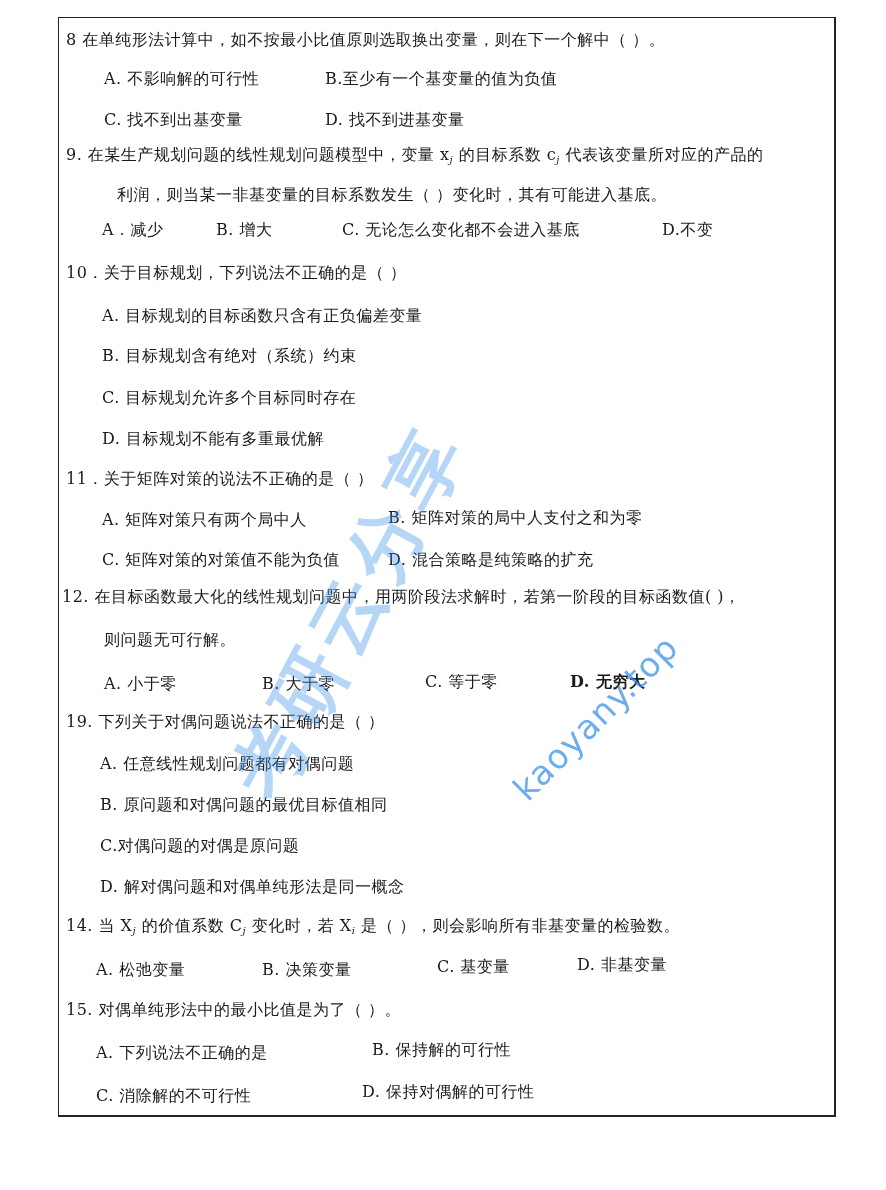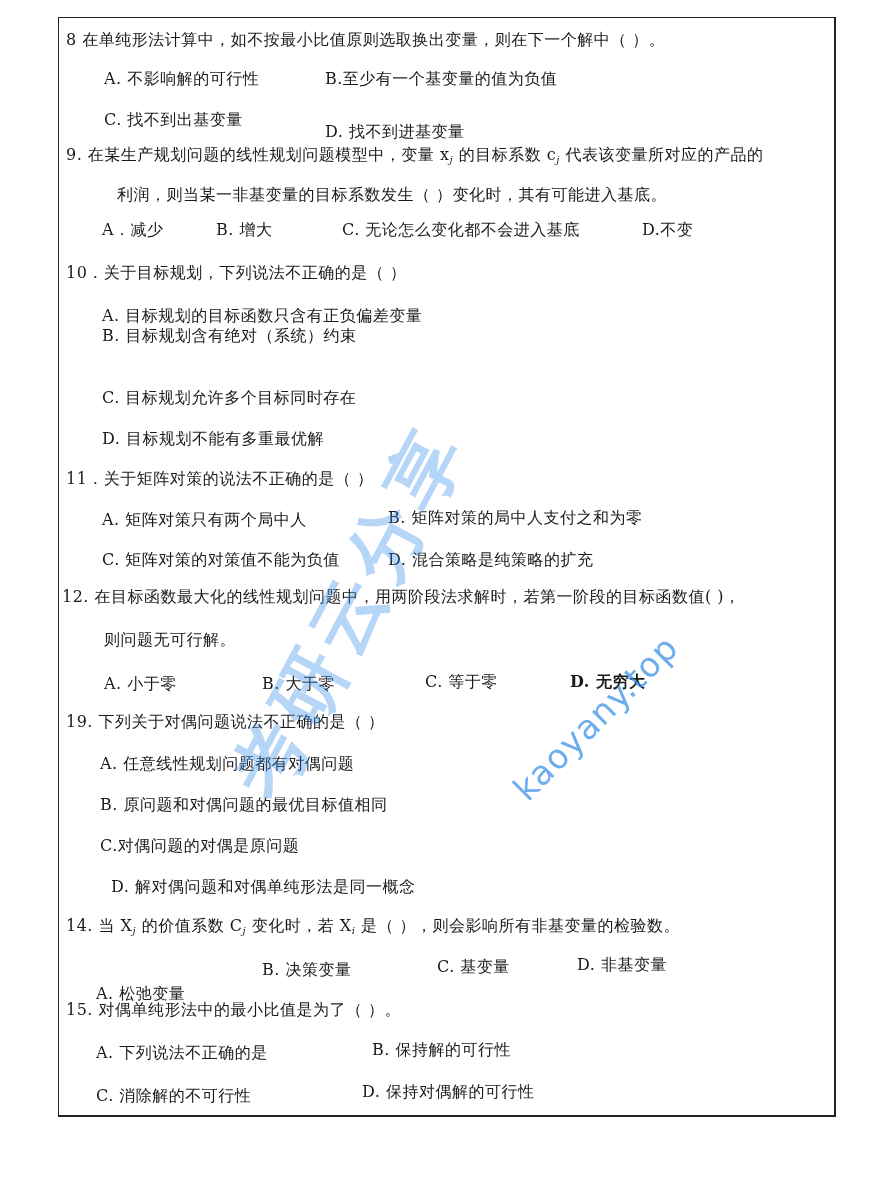--- a/index.html
+++ b/index.html
@@ -17,36 +17,36 @@
 </head>
 <body>
 
 <div class="frame"></div>
 
 <div>
   <div class="line" style="left:66px;top:30px;">8  在单纯形法计算中，如不按最小比值原则选取换出变量，则在下一个解中（      ）。</div>
   <div class="opt" style="left:104px;top:69px;">A. 不影响解的可行性</div>
   <div class="opt" style="left:325px;top:69px;">B.至少有一个基变量的值为负值</div>
   <div class="opt" style="left:104px;top:110px;">C. 找不到出基变量</div>
-  <div class="opt" style="left:325px;top:110px;margin-top:12px;">D. 找不到进基变量</div>
+  <div class="opt" style="left:325px;top:110px;">D. 找不到进基变量</div>
 </div>
 
 <div>
   <div class="line" style="left:66px;top:145px;"><span>9. 在某生产规划问题的线性规划问题模型中，变量 x</span><sub>j</sub><span> 的目标系数 c</span><sub>j</sub><span> 代表该变量所对应的产品的</span></div>
   <div class="line" style="left:104px;top:185px;margin-left:13px;">利润，则当某一非基变量的目标系数发生（      ）变化时，其有可能进入基底。</div>
   <div class="opt" style="left:102px;top:220px;">A．减少</div>
   <div class="opt" style="left:216px;top:220px;">B. 增大</div>
   <div class="opt" style="left:342px;top:220px;">C. 无论怎么变化都不会进入基底</div>
-  <div class="opt" style="left:642px;top:220px;">D.不变</div>
+  <div class="opt" style="left:662px;top:220px;">D.不变</div>
 </div>
 
 <div>
   <div class="line" style="left:66px;top:263px;">10．关于目标规划，下列说法不正确的是（      ）</div>
   <div class="opt" style="left:102px;top:306px;">A. 目标规划的目标函数只含有正负偏差变量</div>
-  <div class="opt" style="left:102px;top:326px;">B. 目标规划含有绝对（系统）约束</div>
+  <div class="opt" style="left:102px;top:346px;">B. 目标规划含有绝对（系统）约束</div>
   <div class="opt" style="left:102px;top:388px;">C. 目标规划允许多个目标同时存在</div>
   <div class="opt" style="left:102px;top:429px;">D. 目标规划不能有多重最优解</div>
 </div>
 
 <div>
   <div class="line" style="left:66px;top:469px;">11．关于矩阵对策的说法不正确的是（      ）</div>
   <div class="opt" style="left:102px;top:510px;">A. 矩阵对策只有两个局中人</div>
   <div class="opt" style="left:388px;top:508px;">B. 矩阵对策的局中人支付之和为零</div>
   <div class="opt" style="left:102px;top:550px;">C. 矩阵对策的对策值不能为负值</div>
   <div class="opt" style="left:388px;top:550px;">D. 混合策略是纯策略的扩充</div>
@@ -59,26 +59,26 @@
   <div class="opt" style="left:262px;top:674px;">B. 大于零</div>
   <div class="opt" style="left:425px;top:672px;">C. 等于零</div>
   <div class="opt" style="left:570px;top:672px;font-weight:bold;">D. 无穷大</div>
 </div>
 
 <div>
   <div class="line" style="left:66px;top:712px;">19. 下列关于对偶问题说法不正确的是（      ）</div>
   <div class="opt" style="left:100px;top:754px;">A. 任意线性规划问题都有对偶问题</div>
   <div class="opt" style="left:100px;top:795px;">B. 原问题和对偶问题的最优目标值相同</div>
   <div class="opt" style="left:100px;top:836px;">C.对偶问题的对偶是原问题</div>
-  <div class="opt" style="left:100px;top:877px;margin-left:11px;">D. 解对偶问题和对偶单纯形法是同一概念</div>
+  <div class="opt" style="left:100px;top:877px;">D. 解对偶问题和对偶单纯形法是同一概念</div>
 </div>
 
 <div>
   <div class="line" style="left:66px;top:916px;"><span>14. 当 X</span><sub>j</sub><span> 的价值系数 C</span><sub>j</sub><span> 变化时，若 X</span><sub>i</sub><span> 是（      ），则会影响所有非基变量的检验数。</span></div>
-  <div class="opt" style="left:96px;top:960px;margin-top:24px;">A. 松弛变量</div>
+  <div class="opt" style="left:96px;top:960px;">A. 松弛变量</div>
   <div class="opt" style="left:262px;top:960px;">B. 决策变量</div>
   <div class="opt" style="left:437px;top:957px;">C. 基变量</div>
   <div class="opt" style="left:577px;top:955px;">D. 非基变量</div>
 </div>
 
 <div>
   <div class="line" style="left:66px;top:1000px;">15. 对偶单纯形法中的最小比值是为了（      ）。</div>
   <div class="opt" style="left:96px;top:1043px;">A. 下列说法不正确的是</div>
   <div class="opt" style="left:372px;top:1040px;">B. 保持解的可行性</div>
   <div class="opt" style="left:96px;top:1086px;">C. 消除解的不可行性</div>

